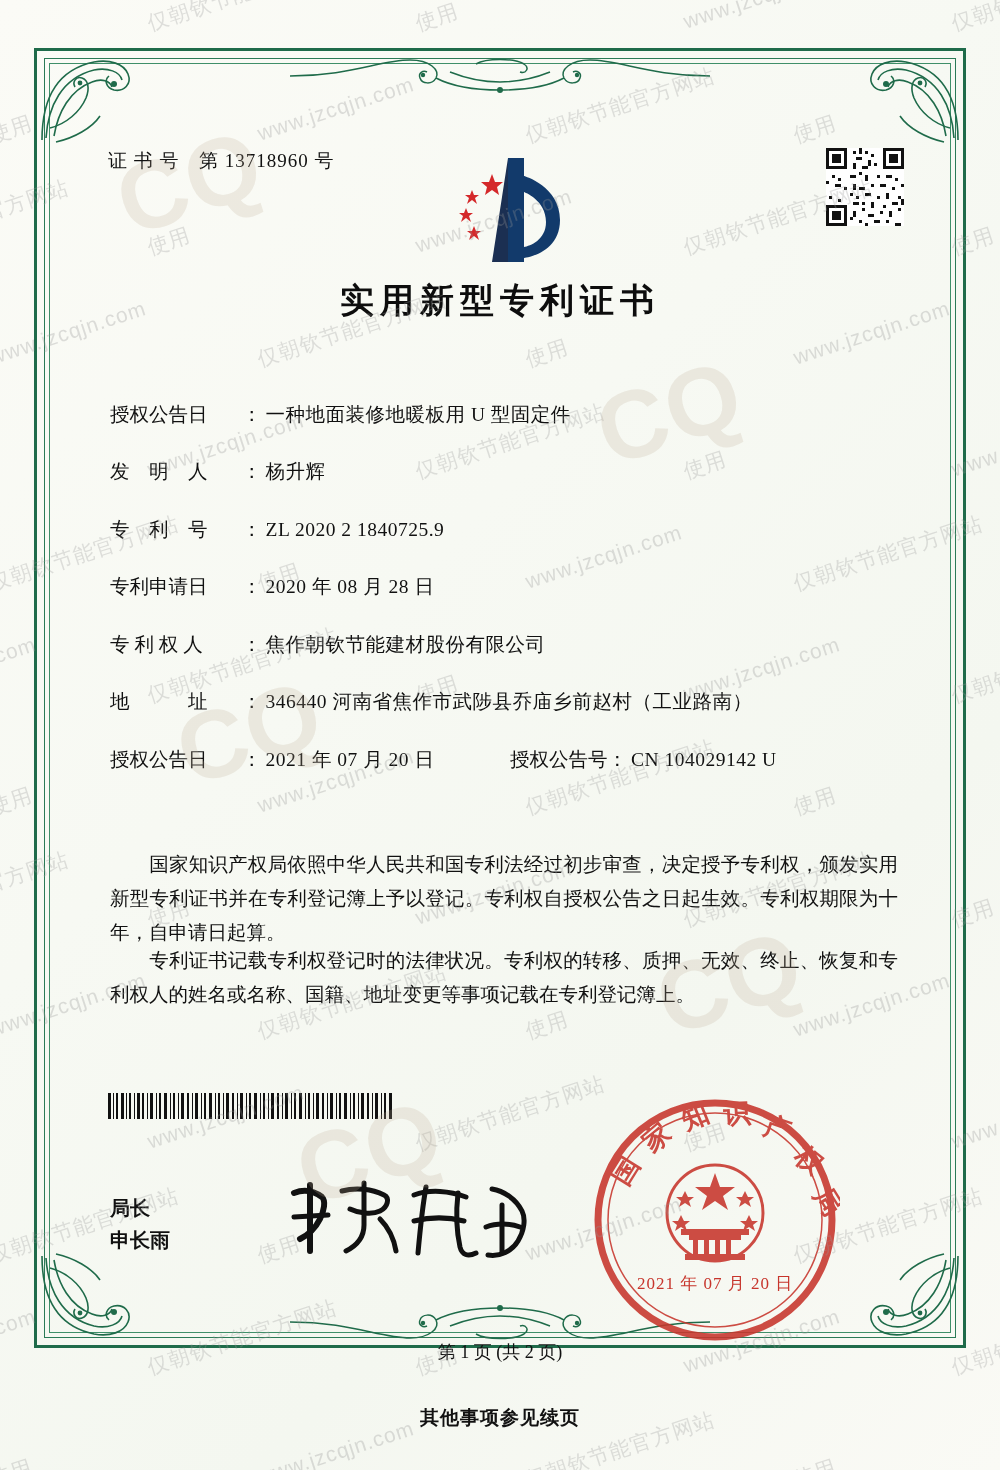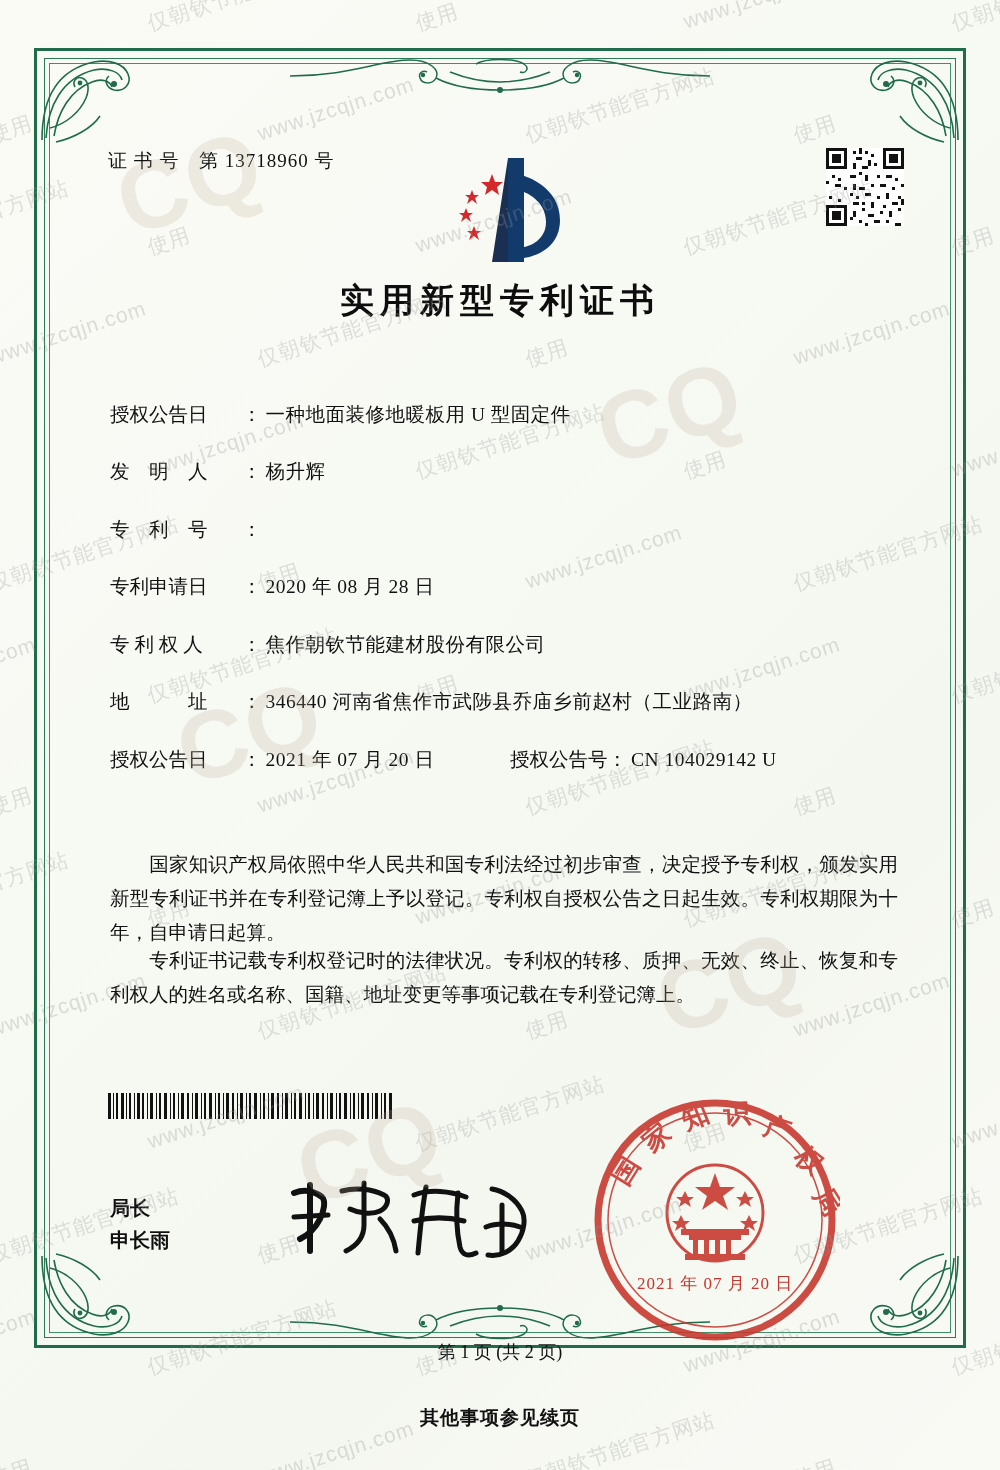--- a/index.html
+++ b/index.html
@@ -407,20 +407,21 @@
       <span class="field-value">一种地面装修地暖板用 U 型固定件</span>
     </div>
     <div class="field-row">
       <span class="field-label">发　明　人</span>
       <span class="field-colon">：</span>
       <span class="field-value">杨升辉</span>
     </div>
     <div class="field-row">
       <span class="field-label">专　利　号</span>
       <span class="field-colon">：</span>
+      <span class="field-value">ZL 2020 2 1840725.9</span>
     </div>
     <div class="field-row">
       <span class="field-label">专利申请日</span>
       <span class="field-colon">：</span>
       <span class="field-value">2020 年 08 月 28 日</span>
     </div>
     <div class="field-row">
       <span class="field-label">专 利 权 人</span>
       <span class="field-colon">：</span>
       <span class="field-value">焦作朝钦节能建材股份有限公司</span>

